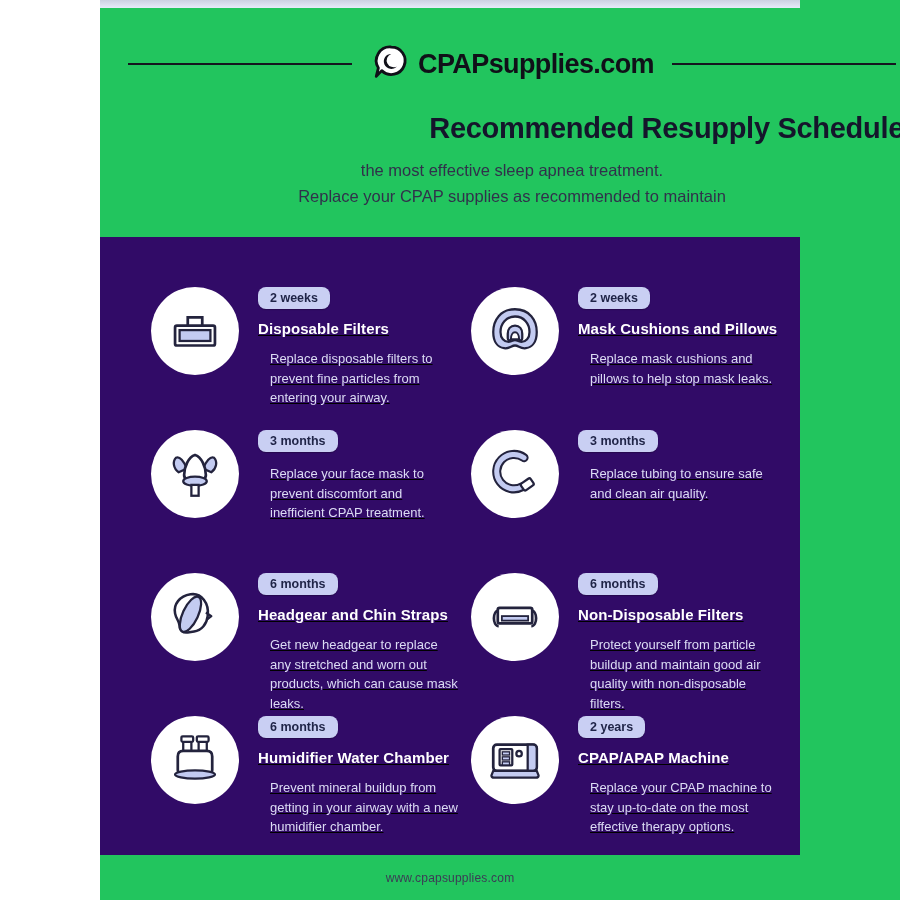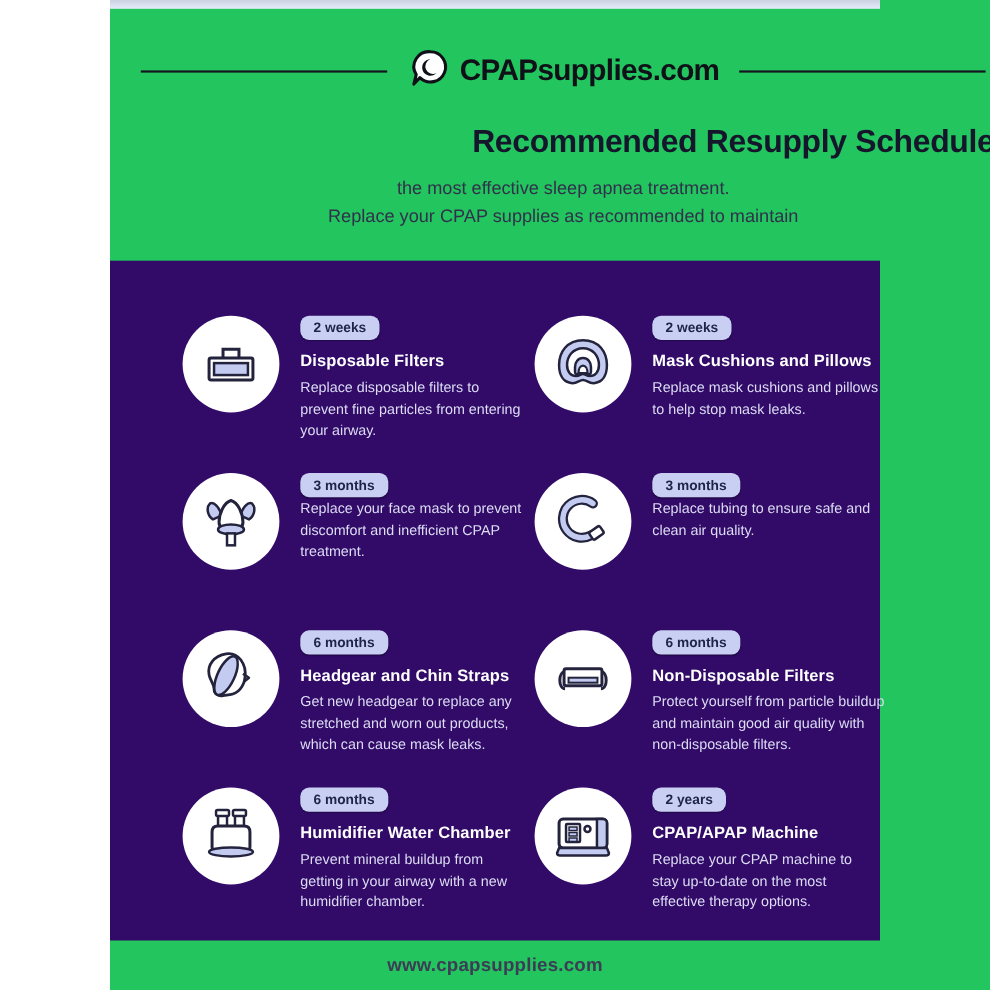--- a/index.html
+++ b/index.html
@@ -12,34 +12,34 @@
   .logo-row{display:flex;align-items:center;gap:18px;margin:0 28px;padding-top:42px;}
   .rule{flex:1;height:2px;background:#15151f;}
   .logo{display:flex;align-items:center;gap:8px;}
   .logo-text{font-size:27px;font-weight:700;color:#101018;letter-spacing:-0.6px;}
   .title{margin:26px 20px 0;text-align:right;font-size:29px;font-weight:700;color:#15152b;
          letter-spacing:-0.3px;}
   .subtitle{margin-top:12px;text-align:center;font-size:16.5px;color:#31314b;line-height:1.6;}
   
   .main{position:absolute;top:237px;left:0;width:700px;height:618px;background:#310b67;}
   .grid{display:grid;grid-template-columns:320px 320px;grid-auto-rows:143px;
-        padding:50px 0 0 66px;}
+        padding:50px 0 0 51px;text-decoration:underline;}
   .item{display:flex;gap:19px;align-items:flex-start;}
   .circle{flex:0 0 88px;width:88px;height:88px;border-radius:50%;background:#ffffff;
           display:flex;align-items:center;justify-content:center;}
   .circle svg{width:58px;height:58px;}
   .itext{padding-top:0;}
   .badge{display:inline-block;background:#c9cff3;color:#1f2447;font-size:12.5px;font-weight:700;
          padding:4px 12px;border-radius:8px;box-shadow:0 1px 1px rgba(0,0,0,0.25);}
   .ititle{margin:11px 0 5px;font-size:15px;font-weight:700;color:#ffffff;letter-spacing:0.1px;}
-  .idesc{margin:0;font-size:13px;line-height:1.5;color:#dcdcf4;max-width:206px;}
+  .idesc{margin:12px;font-size:13px;line-height:1.5;color:#dcdcf4;max-width:206px;}
   
   .footer{position:absolute;bottom:0;left:0;width:700px;height:45px;
           display:flex;align-items:center;justify-content:center;}
-  .footer-text{font-size:17px;font-weight:700;color:#3c3c55;letter-spacing:0.2px;text-align:right;}
+  .footer-text{font-size:12px;font-weight:400;color:#3c3c55;letter-spacing:0.2px;text-align:right;}
 </style>
 </head>
 <body>
 
 <div class="page">
   <div class="sheet">
     <div class="sheet-top-shade"></div>
 
     <div class="logo-row">
       <div class="rule"></div>

